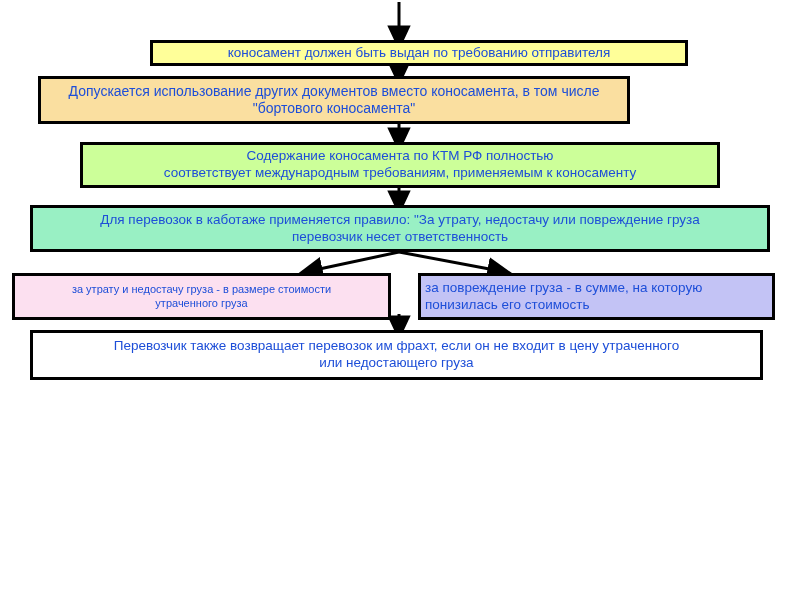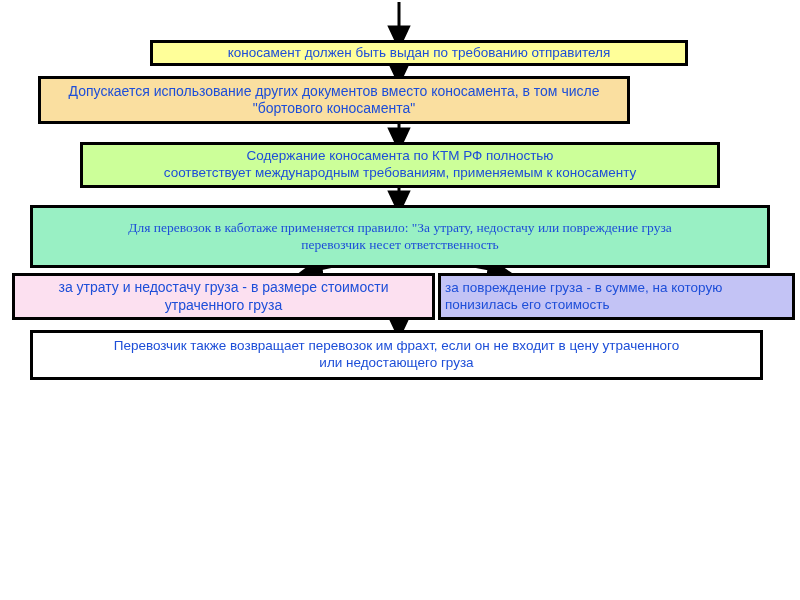--- a/index.html
+++ b/index.html
@@ -35,21 +35,20 @@
     z-index: 2;
   }
   .node .txt {
     display: block;
     width: 100%;
     white-space: pre-line;
   }
   .node.left-align {
     justify-content: flex-end;
     text-align: left;
-    margin-left: 20px;
   }
   .node.left-align .txt {
     text-align: left;
   }
   svg.arrows {
     position: absolute;
     left: 0; top: 0;
     width: 800px;
     height: 600px;
     z-index: 1;
@@ -85,26 +84,26 @@
   <div class="node" style="left: 38px; top: 76px; width: 592px; height: 48px; background: rgb(250, 223, 160); border-color: rgb(0, 0, 0); font-size: 14px;">
     <span class="txt">Допускается  использование  других документов вместо  коносамента,  в  том  числе
 "бортового  коносамента"</span>
   </div>
 
   <div class="node" style="left: 80px; top: 142px; width: 640px; height: 46px; background: rgb(204, 255, 153); border-color: rgb(0, 0, 0); font-size: 13.5px;">
     <span class="txt">Содержание  коносамента  по   КТМ   РФ   полностью
 соответствует международным требованиям, применяемым к коносаменту</span>
   </div>
 
-  <div class="node" style="left: 30px; top: 205px; width: 740px; height: 63px; background: rgb(153, 240, 196); border-color: rgb(0, 0, 0); font-size: 13.5px; font-family: Liberation Serif, serif;">
+  <div class="node" style="left: 30px; top: 205px; width: 740px; height: 47px; background: rgb(153, 240, 196); border-color: rgb(0, 0, 0); font-size: 13.5px;">
     <span class="txt">Для  перевозок  в  каботаже  применяется правило:   "За утрату,  недостачу или  повреждение груза
 перевозчик несет  ответственность</span>
   </div>
 
-  <div class="node" style="left: 12px; top: 273px; width: 423px; height: 47px; background: rgb(252, 224, 240); border-color: rgb(0, 0, 0); font-size: 14px;">
+  <div class="node" style="left: 12px; top: 273px; width: 379px; height: 47px; background: rgb(252, 224, 240); border-color: rgb(0, 0, 0); font-size: 11px;">
     <span class="txt">за утрату и недостачу груза - в размере стоимости
 утраченного груза</span>
   </div>
 
   <div class="node left-align" style="left: 418px; top: 273px; width: 357px; height: 47px; background: rgb(195, 195, 245); border-color: rgb(0, 0, 0); font-size: 13.5px;">
     <span class="txt">за повреждение груза - в сумме, на которую
 понизилась  его стоимость</span>
   </div>
 
   <div class="node" style="left: 30px; top: 330px; width: 733px; height: 50px; background: rgb(255, 255, 255); border-color: rgb(0, 0, 0); font-size: 13.5px;">

